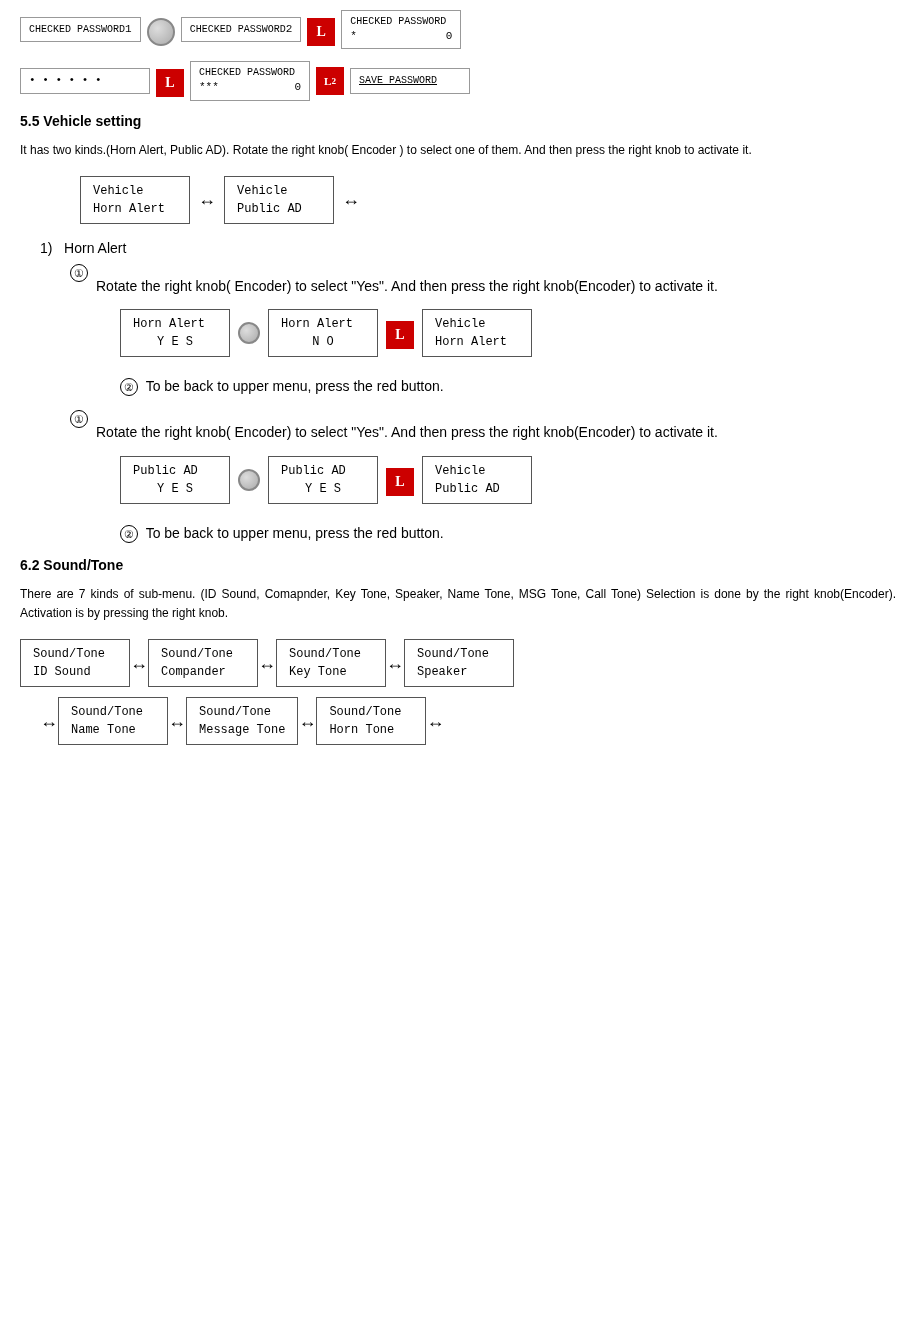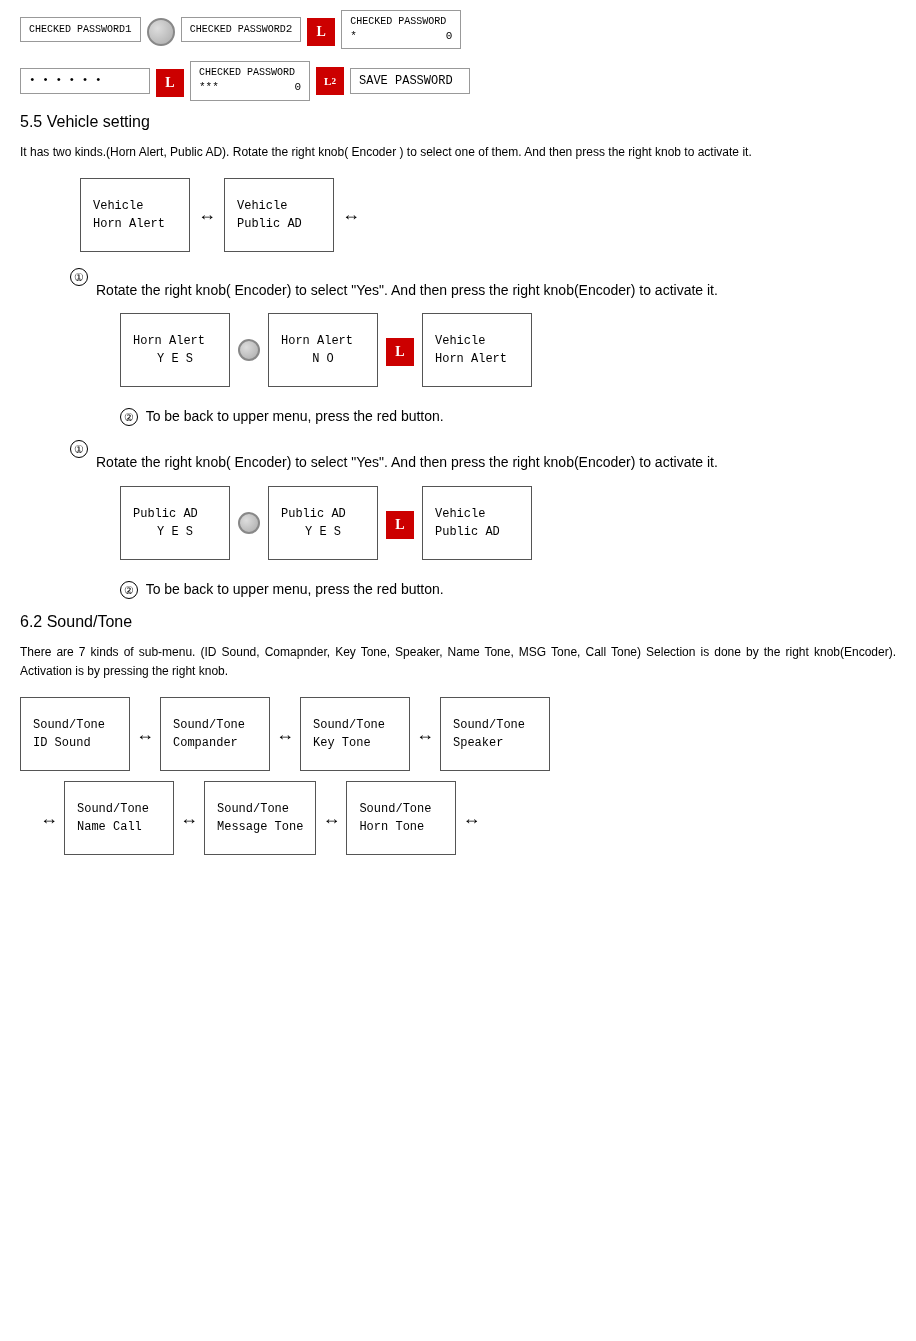--- a/index.html
+++ b/index.html
@@ -81,22 +81,22 @@
       margin-bottom: 6px;
     }
     .top-row-2 {
       display: flex;
       align-items: center;
       gap: 6px;
     }
 
     
     h2 {
-      font-size: 16px;
-      font-weight: normal;
+      font-size: 14px;
+      font-weight: bold;
       margin-bottom: 12px;
       margin-top: 8px;
     }
 
     .body-text {
       font-size: 12px;
       line-height: 1.6;
       margin-bottom: 16px;
       text-align: justify;
     }
@@ -105,21 +105,21 @@
     .screen-row {
       display: flex;
       align-items: center;
       gap: 8px;
       margin: 16px 0 16px 60px;
       flex-wrap: wrap;
     }
 
     .screen-box {
       border: 1px solid #555;
-      padding: 18px 12px;
+      padding: 5px 12px;
       font-family: 'Courier New', monospace;
       font-size: 12px;
       min-width: 110px;
       background: #fff;
       line-height: 1.5;
     }
     .screen-box .sub-label {
       text-align: center;
     }
 
@@ -179,21 +179,20 @@
       margin-left: 80px;
       font-size: 14px;
       margin-bottom: 14px;
       margin-top: 21px;
     }
 
     
     .sound-row {
       display: flex;
       align-items: center;
-      gap: 6px;
       margin: 10px 0;
       flex-wrap: wrap;
     }
 
     .inline-knob {
       display: inline-block;
       width: 22px;
       height: 22px;
       border-radius: 50%;
       border: 2px solid #888;
@@ -235,21 +234,21 @@
       </div>
       <div class="device-box">
         <div style="font-size:10px;">CHECKED  PASSWORD</div>
         <div style="display:flex; justify-content:space-between;">
           <span>***</span>
           <span>0</span>
         </div>
       </div>
       <div class="red-L2">L<sup>2</sup></div>
       <div class="device-box">
-        <span style="font-size:12px;">SAVE  PASSWORD</span>
+        <span style="font-size:10px;text-decoration:underline;">SAVE  PASSWORD</span>
       </div>
     </div>
   </div>
 </div>
 
 <h2>5.5 Vehicle setting</h2>
 <p class="body-text">It has two kinds.(Horn Alert, Public AD). Rotate the right knob( Encoder ) to select one of them. And then press the right knob to activate it.</p>
 
 <div class="screen-row">
   <div class="screen-box">
@@ -258,20 +257,21 @@
   </div>
   <span class="arrow-icon">↔</span>
   <div class="screen-box">
     <div>Vehicle</div>
     <div>Public AD</div>
   </div>
   <span class="arrow-icon">↔</span>
 </div>
 
 <div class="numbered-section">
+  <div class="num-title">1)&nbsp;&nbsp;&nbsp;Horn Alert</div>
 
   <div class="sub-item">
     <span class="circled-num">①</span>
     <div class="sub-item-text">
       Rotate the right knob( Encoder) to select "Yes". And then press the right knob(Encoder) to activate it.
     </div>
   </div>
 
   <div class="diagram-row">
     <div class="screen-box">
@@ -350,21 +350,21 @@
   <div class="screen-box">
     <div>Sound/Tone</div>
     <div>Speaker</div>
   </div>
 </div>
 
 <div class="sound-row" style="margin-left:20px;">
   <span class="arrow-icon">↔</span>
   <div class="screen-box">
     <div>Sound/Tone</div>
-    <div>Name Call</div>
+    <div>Name Tone</div>
   </div>
   <span class="arrow-icon">↔</span>
   <div class="screen-box">
     <div>Sound/Tone</div>
     <div>Message Tone</div>
   </div>
   <span class="arrow-icon">↔</span>
   <div class="screen-box">
     <div>Sound/Tone</div>
     <div>Horn Tone</div>

